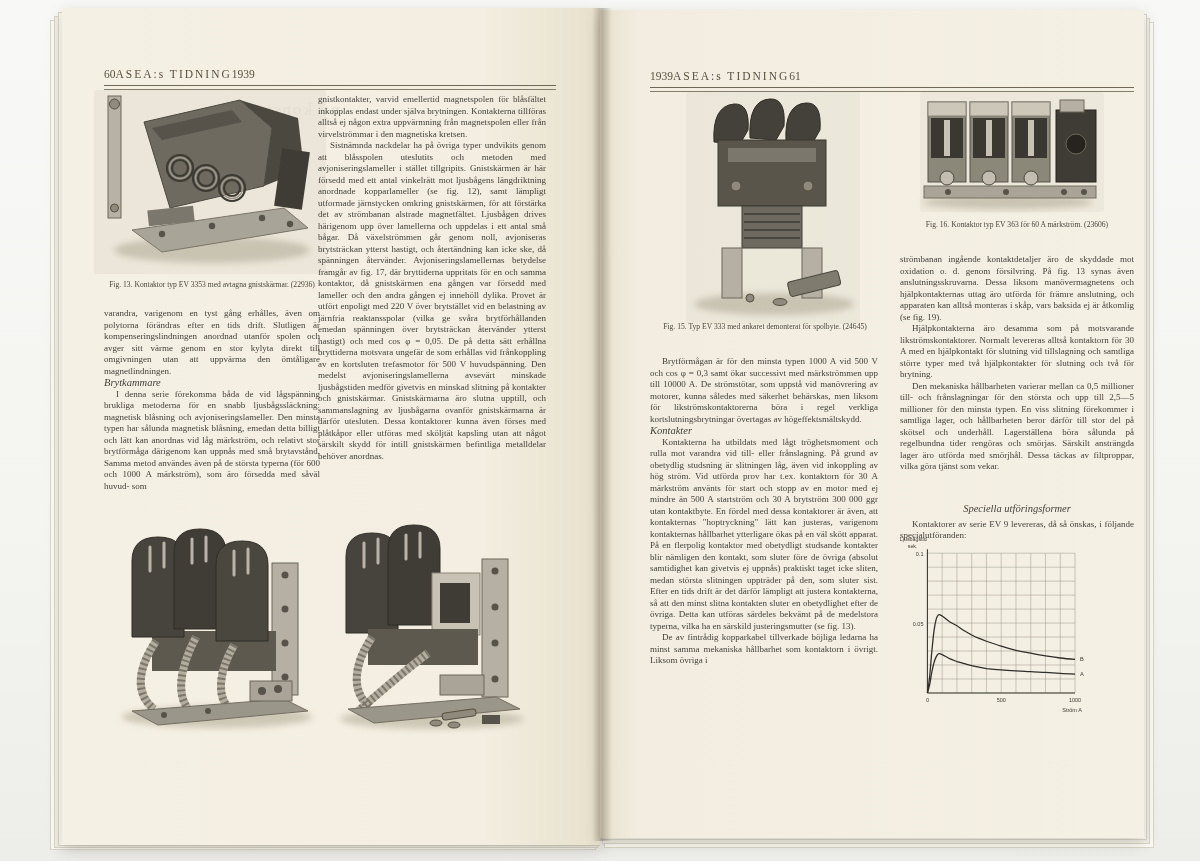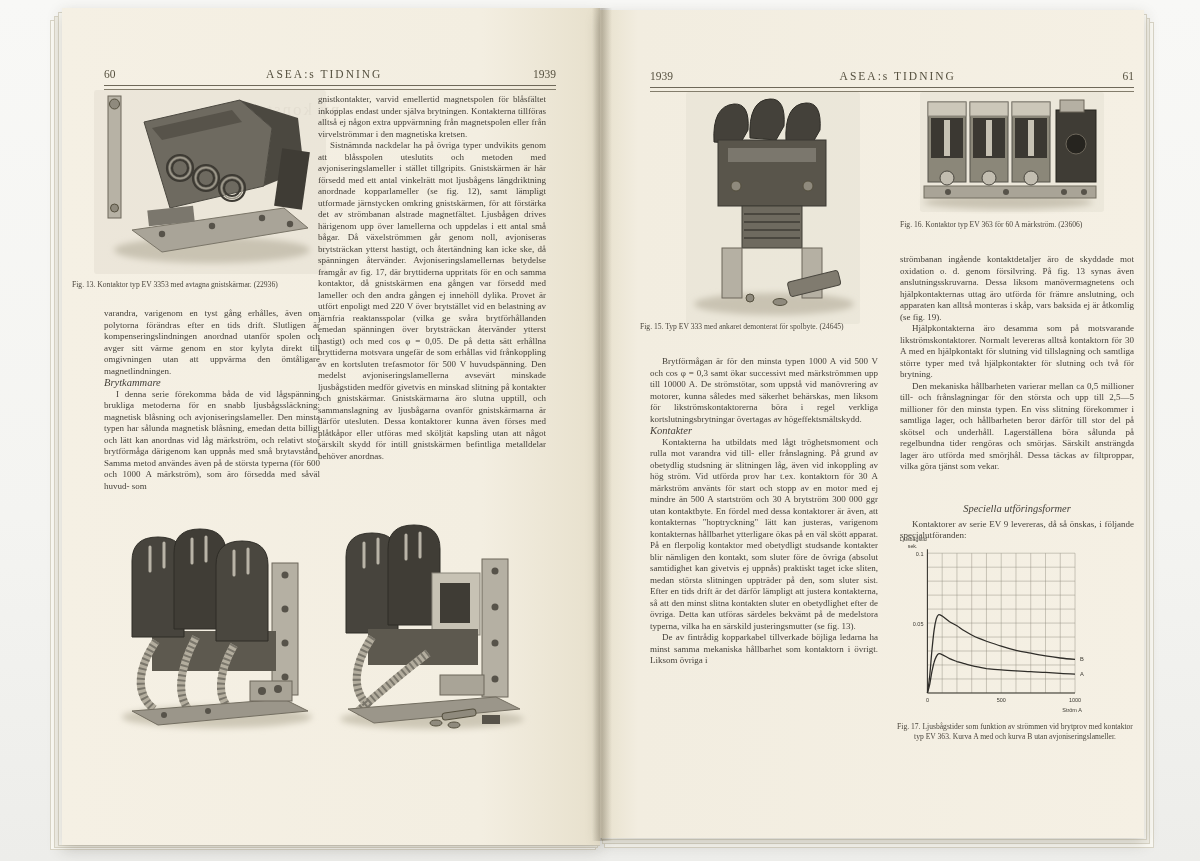--- a/index.html
+++ b/index.html
@@ -8,30 +8,30 @@
           background:linear-gradient(180deg,#f8f8f6 0%,#f4f4f1 60%,#ededea 100%);}
   .sheet{position:absolute;background:#fbfaf4;border:1px solid #d9d5c7;box-sizing:border-box;}
   .page{position:absolute;box-sizing:border-box;
         box-shadow:0 5px 14px rgba(60,55,40,.22);}
   .page.left {left:62px;top:8px;width:538px;height:837px;
         background:linear-gradient(to right,#f5f0e4 0%,#f3eee1 78%,#e7e0cc 100%);}
   .page.right{left:600px;top:10px;width:544px;height:828px;
         background:linear-gradient(to right,#e7e0cc 0%,#f2ede0 7%,#f5f0e4 100%);}
   .gutter{position:absolute;left:592px;top:8px;width:20px;height:833px;
         background:linear-gradient(to right,rgba(70,60,40,0) 0%,rgba(70,60,40,.30) 50%,rgba(70,60,40,0) 100%);}
-  .hdr{position:absolute;display:flex;justify-content:space-between;align-items:baseline;
+  .hdr{position:absolute;display:flex;align-items:baseline;
        font-size:11.5px;color:#55503f;}
   .hdr .mid{letter-spacing:2px;}
   .rule2{position:absolute;height:3px;border-top:1.2px solid #6e6859;border-bottom:1px solid #837d6c;}
   .col{position:absolute;font-size:9px;line-height:11.5px;color:#45413a;
        text-align:justify;overflow:hidden;}
   .col p{margin:0;}
   .col p.ind{text-indent:12px;}
   .subhead{font-style:italic;font-size:10.5px;margin:10px 0 5px 0;text-indent:0;}
-  .cap{position:absolute;font-size:7.6px;line-height:9.6px;color:#4a453c;}
+  .cap{position:absolute;font-size:7.6px;line-height:9.6px;color:#4a453c;text-align:center;}
   .fig{position:absolute;}
   .bleed{position:absolute;transform:scaleX(-1);opacity:.12;color:#6b6350;
          font-size:17px;letter-spacing:2px;white-space:nowrap;}
   .chartcap{position:absolute;font-size:7.6px;line-height:9.6px;color:#4a453c;text-align:center;}
   svg text{font-family:"Liberation Sans","DejaVu Sans",sans-serif;fill:#3c3a33;}
 </style>
 </head>
 <body>
 
 <div class="canvas">
@@ -309,17 +309,16 @@
         <text x="8" y="8" font-size="5.4">Ljusbågstid</text>
         <text x="16" y="15" font-size="5.4">sek.</text>
         <text x="32" y="23" font-size="5.6" text-anchor="end">0.1</text>
         <text x="32" y="93.5" font-size="5.6" text-anchor="end">0.05</text>
         <text x="36" y="171" font-size="5.6" text-anchor="middle">0</text>
         <text x="111" y="171" font-size="5.6" text-anchor="middle">500</text>
         <text x="186" y="171" font-size="5.6" text-anchor="middle">1000</text>
         <text x="183" y="181" font-size="5.6" text-anchor="middle">Ström A</text>
       </svg>
     </div>
-    <div class="chartcap" style="left:296px;top:712px;width:238px;">Fig. 17. Ljusbågstider som funktion av strömmen vid brytprov med kontaktor typ EV 363. Kurva A med och kurva B utan avjoniseringslameller.</div>
   </div>
 
   <div class="gutter"></div>
 </div>
 
 </body></html>

